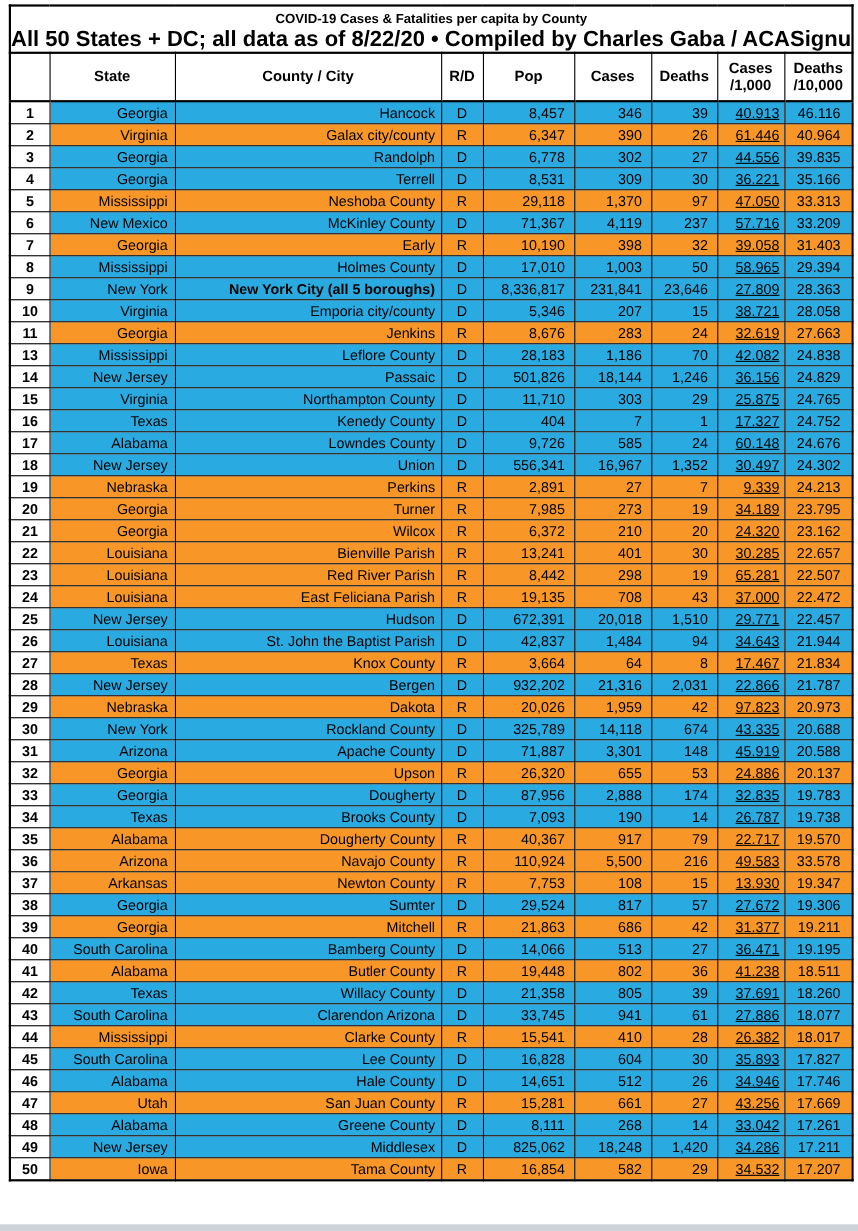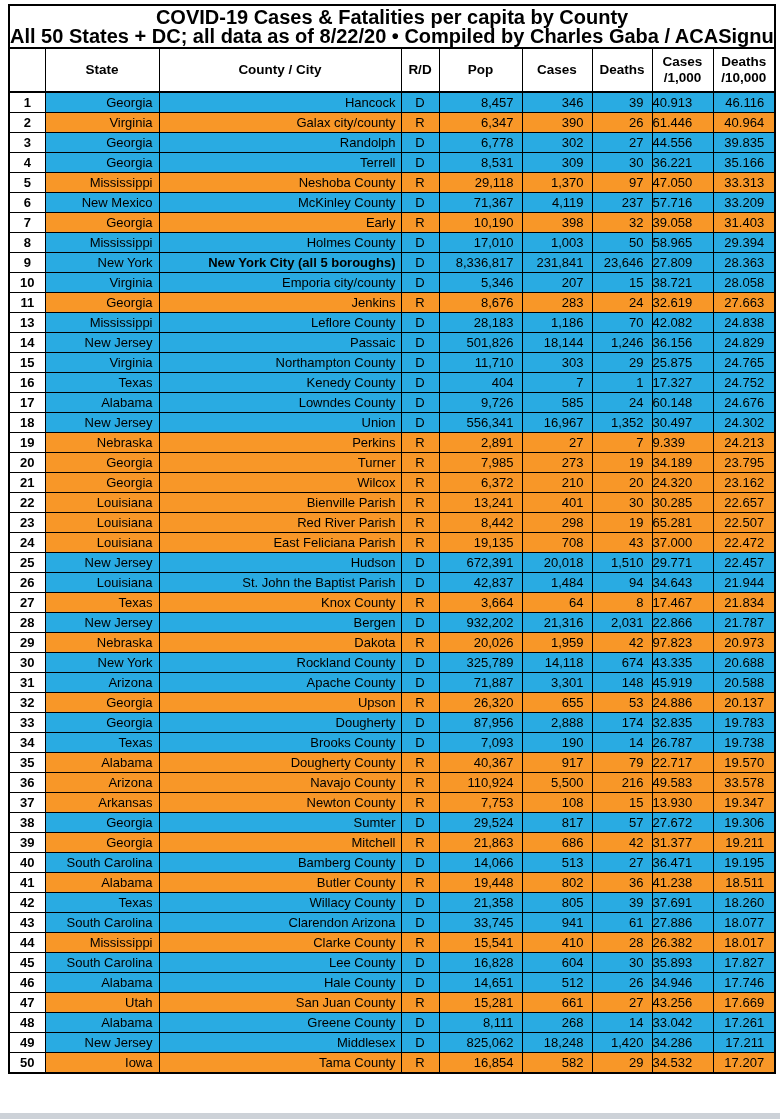--- a/index.html
+++ b/index.html
@@ -32,21 +32,21 @@
     padding: 0;
   }
   tr.title-row th {
     border: 2px solid var(--border);
     height: 40px;
     text-align: center;
     vertical-align: middle;
     background: var(--header-bg);
     padding: 1px 0;
   }
-  .title-line1 { font-size: 20px; font-weight: bold; line-height: 20px; }
+  .title-line1 { font-size: 12px; font-weight: bold; line-height: 20px; }
   .title-line2 { font-size: 20px; font-weight: bold; line-height: 19px; }
   tr.head-row th {
     height: 44px;
     font-size: 13.5px;
     font-weight: bold;
     line-height: 16px;
     text-align: center;
     vertical-align: middle;
     background: var(--header-bg);
     border-bottom: 2px solid var(--border);
@@ -55,21 +55,21 @@
     height: 19.4px;
     font-size: 13px;
     line-height: 19px;
     vertical-align: middle;
   }
   td.rank  { text-align: center; font-weight: bold; background: #ffffff; }
   td.state { text-align: right; padding-right: 6px; }
   td.county{ text-align: right; padding-right: 5px; }
   td.rd    { text-align: center; }
   td.num   { text-align: right; padding-right: 8px; }
-  td.rate1 { padding-right: 4px; }
+  td.rate1 { text-align: right; padding-right: 4px; text-decoration: underline; }
   td.rate2 { text-align: right; padding-right: 10px; }
   td.bold-county { font-weight: bold; }
   tr.dem td:not(.rank) { background: var(--dem); }
   tr.rep td:not(.rank) { background: var(--rep); }
   .bottom-strip {
     position: absolute;
     left: 0; bottom: 0;
     width: 780px; height: 6px;
     background: #cdd2d8;
   }

